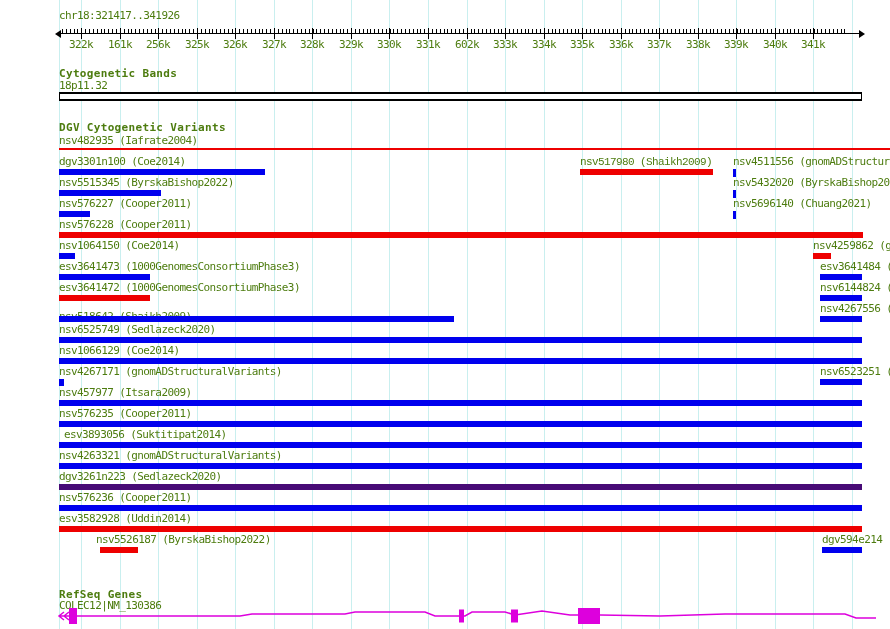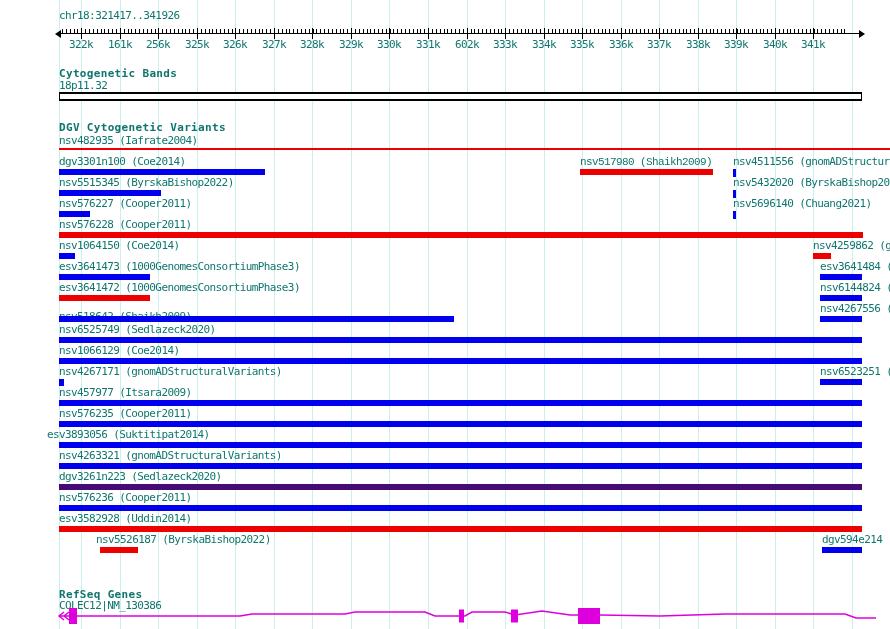--- a/index.html
+++ b/index.html
@@ -1,18 +1,18 @@
 <!DOCTYPE html>
 <html><head>
 <meta charset="utf-8">
 <style>
   *{margin:0;padding:0;box-sizing:border-box}
   html,body{background:#ffffff}
   #screen{position:relative;width:890px;height:629px;background:#ffffff;overflow:hidden;
-          font-family:"DejaVu Sans Mono",monospace;color:#0f766e}
+          font-family:"DejaVu Sans Mono",monospace;color:#4d7c0f}
   .gridline{position:absolute;top:0;width:1px;height:629px;background:#C9EFEF}
   .txt{position:absolute;font-size:11px;letter-spacing:-0.6px;line-height:12px;white-space:pre}
   .hdr{position:absolute;font-size:11px;font-weight:bold;letter-spacing:0.33px;line-height:13px;white-space:pre}
   .bar{position:absolute}
   .tick{position:absolute;width:1px;background:#000}
   .ticklabel{position:absolute;font-size:11px;letter-spacing:-0.6px;line-height:12px;transform:translateX(-50%);white-space:pre}
   #ruler-line{position:absolute;left:57px;top:33px;width:804px;height:1px;background:#000}
   .arrow-l{position:absolute;left:55px;top:30px;width:0;height:0;
            border-top:4px solid transparent;border-bottom:4px solid transparent;border-right:6px solid #000}
   .arrow-r{position:absolute;left:859px;top:30px;width:0;height:0;
@@ -346,21 +346,21 @@
       <div class="txt" style="left: 59px; top: 345px;">nsv1066129 (Coe2014)</div>
       <div class="bar" style="left: 59px; top: 358px; width: 803px; height: 6px; background: rgb(0, 0, 238);"></div>
       <div class="txt" style="left: 59px; top: 366px;">nsv4267171 (gnomADStructuralVariants)</div>
       <div class="bar" style="left: 59px; top: 379px; width: 5px; height: 7px; background: rgb(0, 0, 238);"></div>
       <div class="txt" style="left: 820px; top: 366px;">nsv6523251 (</div>
       <div class="bar" style="left: 820px; top: 379px; width: 42px; height: 6px; background: rgb(0, 0, 238);"></div>
       <div class="txt" style="left: 59px; top: 387px;">nsv457977 (Itsara2009)</div>
       <div class="bar" style="left: 59px; top: 400px; width: 803px; height: 6px; background: rgb(0, 0, 238);"></div>
       <div class="txt" style="left: 59px; top: 408px;">nsv576235 (Cooper2011)</div>
       <div class="bar" style="left: 59px; top: 421px; width: 803px; height: 6px; background: rgb(0, 0, 238);"></div>
-      <div class="txt" style="left: 47px; top: 429px;">esv3893056 (Suktitipat2014)</div>
+      <div class="txt" style="left: 64px; top: 429px;">esv3893056 (Suktitipat2014)</div>
       <div class="bar" style="left: 59px; top: 442px; width: 803px; height: 6px; background: rgb(0, 0, 238);"></div>
       <div class="txt" style="left: 59px; top: 450px;">nsv4263321 (gnomADStructuralVariants)</div>
       <div class="bar" style="left: 59px; top: 463px; width: 803px; height: 6px; background: rgb(0, 0, 238);"></div>
       <div class="txt" style="left: 59px; top: 471px;">dgv3261n223 (Sedlazeck2020)</div>
       <div class="bar" style="left: 59px; top: 484px; width: 803px; height: 6px; background: rgb(71, 11, 118);"></div>
       <div class="txt" style="left: 59px; top: 492px;">nsv576236 (Cooper2011)</div>
       <div class="bar" style="left: 59px; top: 505px; width: 803px; height: 6px; background: rgb(0, 0, 238);"></div>
       <div class="txt" style="left: 59px; top: 513px;">esv3582928 (Uddin2014)</div>
       <div class="bar" style="left: 59px; top: 526px; width: 803px; height: 6px; background: rgb(238, 0, 0);"></div>
       <div class="txt" style="left: 96px; top: 534px;">nsv5526187 (ByrskaBishop2022)</div>

